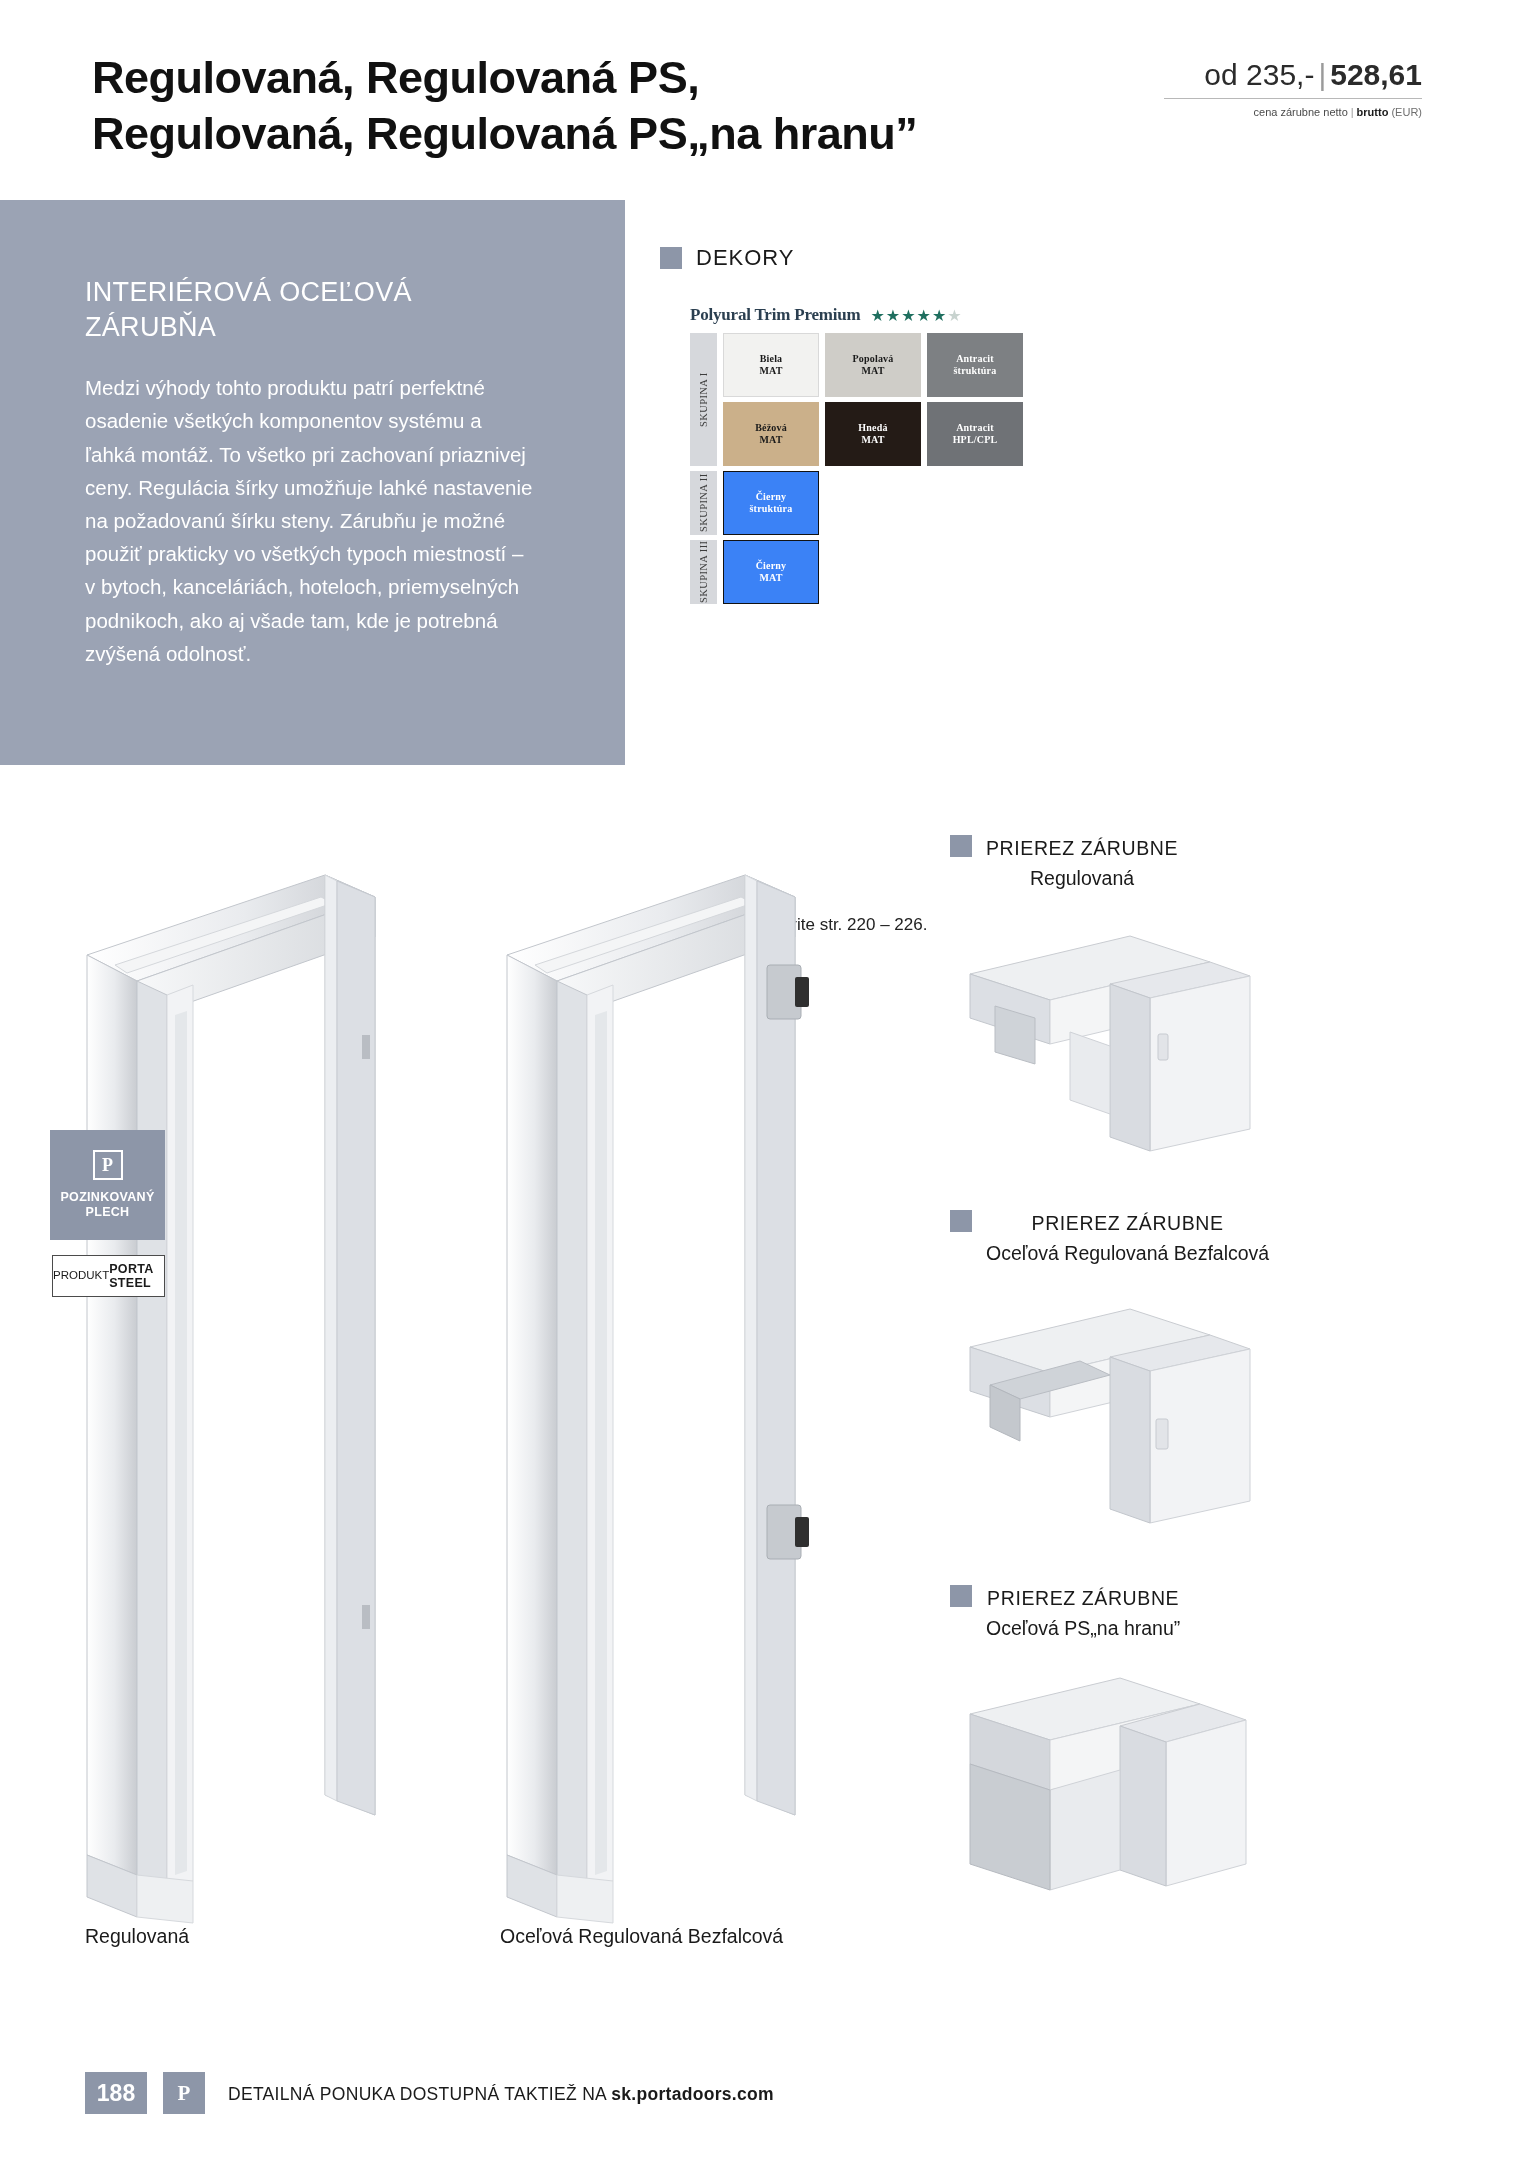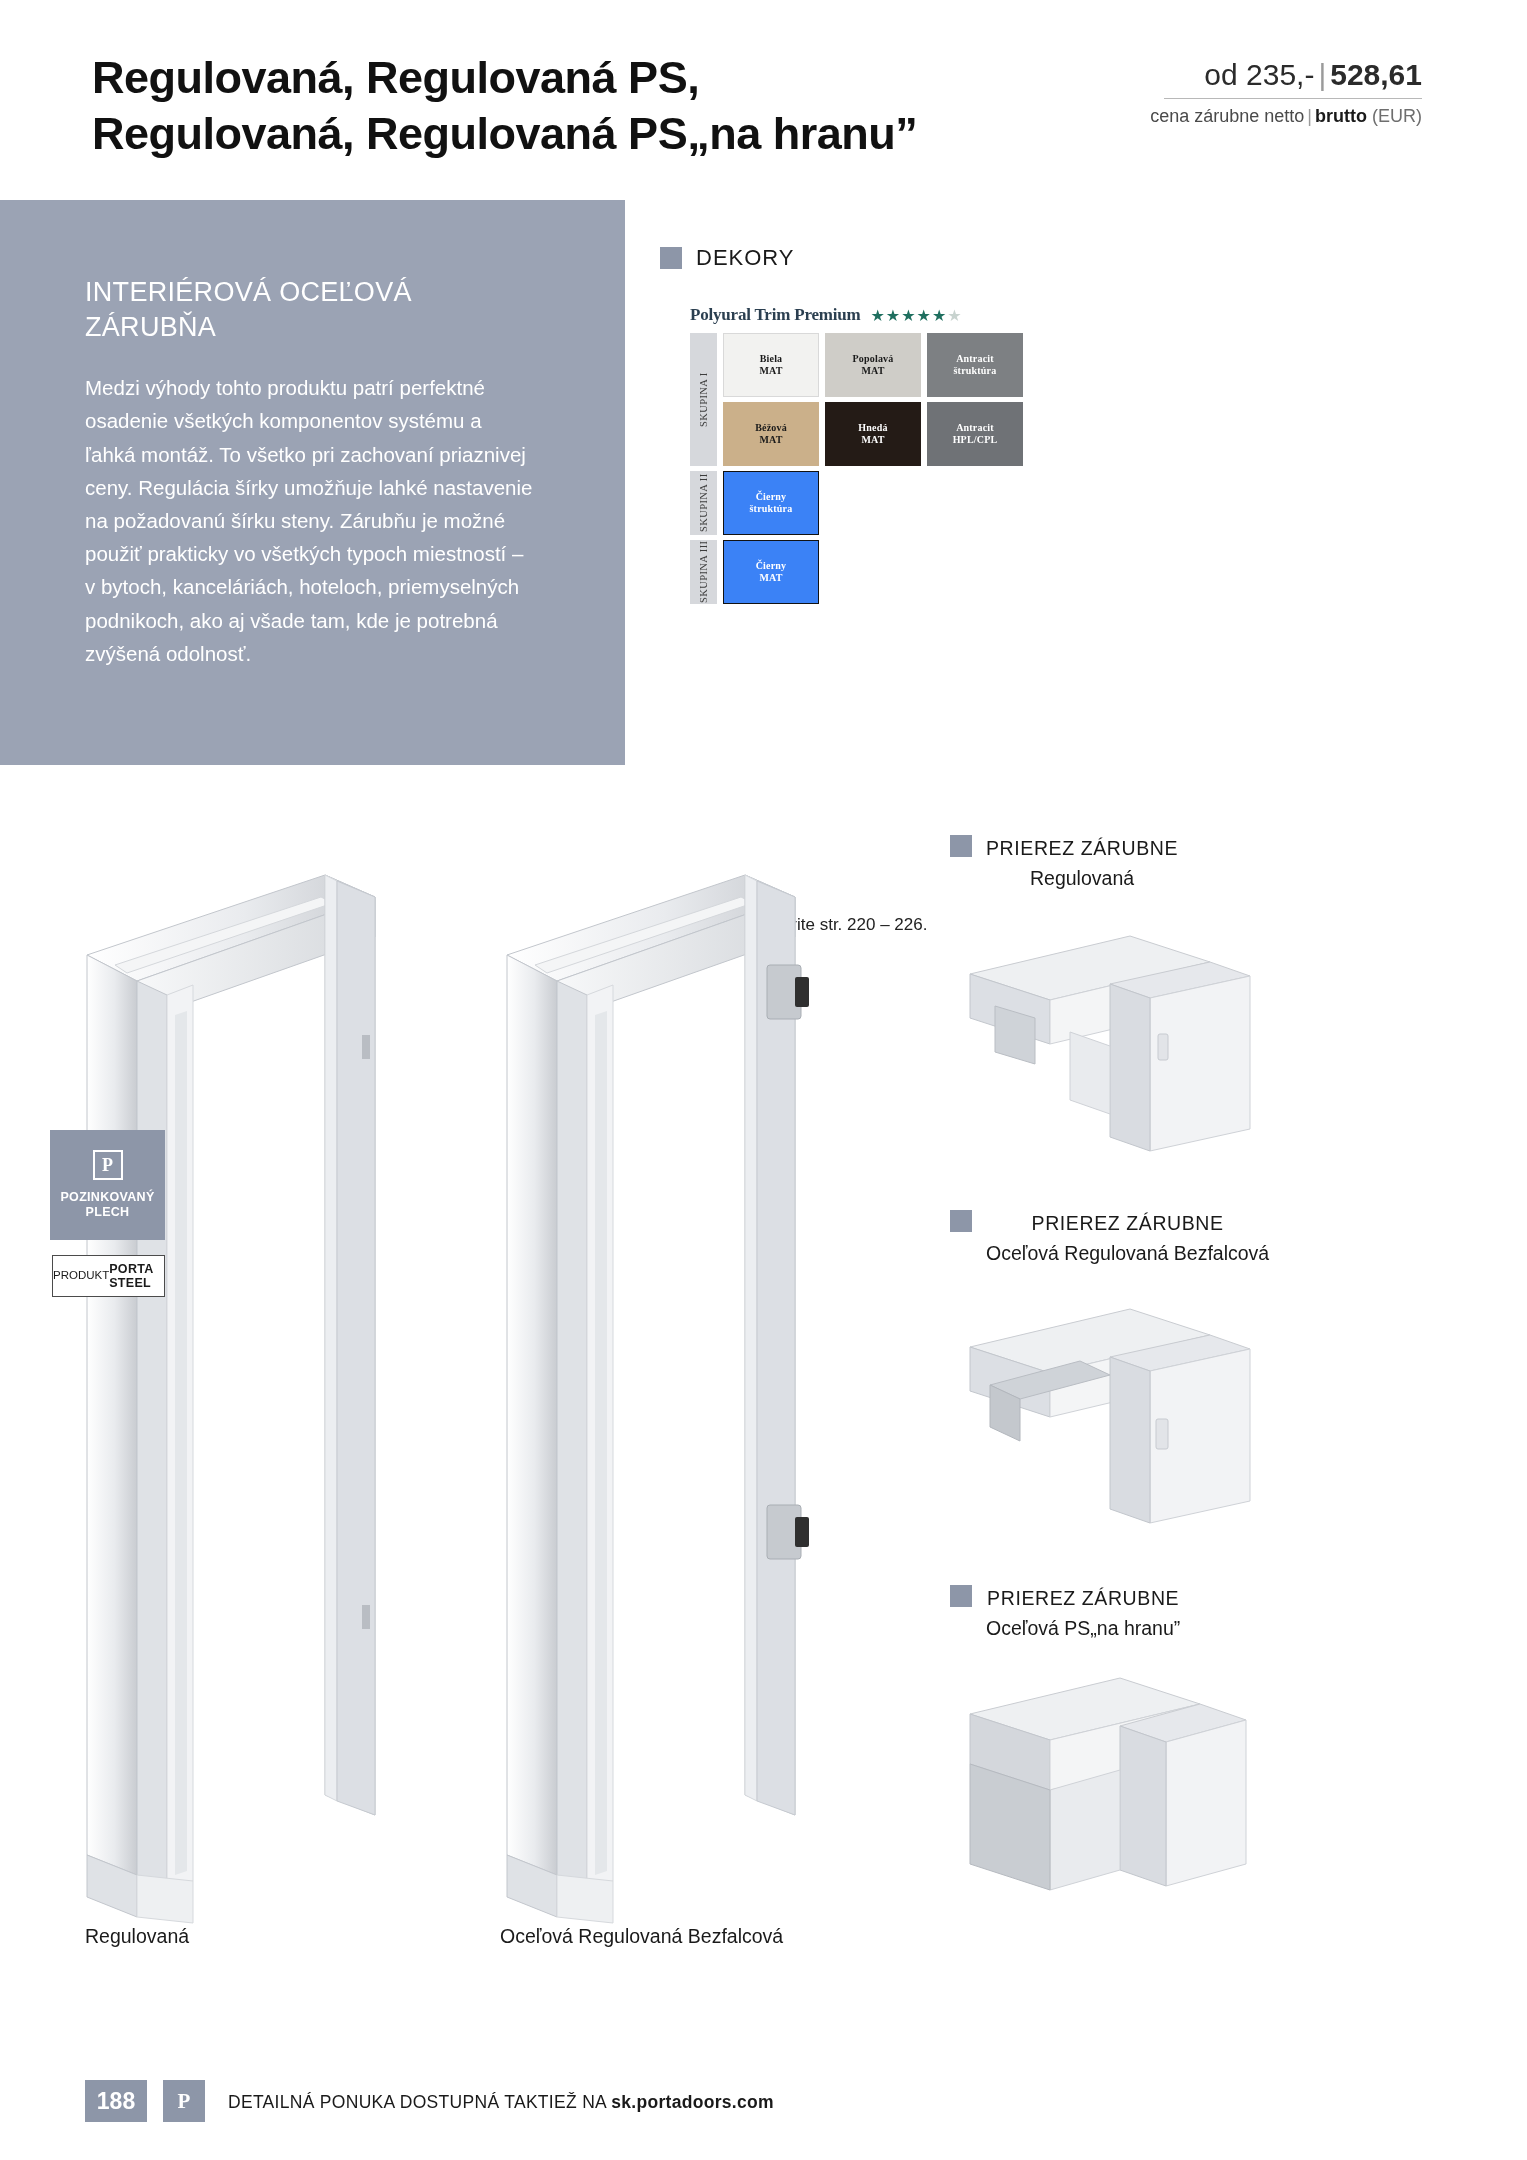--- a/index.html
+++ b/index.html
@@ -31,21 +31,21 @@
   .price-line {
     font-size:30px; color:#2b2b2b; white-space:nowrap;
   }
   .price-line .net { font-weight:normal; }
   .price-line .sep { color:#9a9a9a; font-weight:normal; padding:0 4px; }
   .price-line .gross { font-weight:bold; }
   .price-rule {
     margin-top:6px; height:1px; background:#b8b8b8; width:258px; margin-left:auto;
   }
   .price-caption {
-    margin-top:7px; font-size:18px; color:#4a4a4a; white-space:nowrap;
+    margin-top:7px; font-size:11px; color:#4a4a4a; white-space:nowrap;
   }
   .price-caption b { font-weight:bold; color:#1a1a1a; }
   .price-caption .mid { color:#9a9a9a; padding:0 3px; }
   .price-caption .eur { color:#6e6e6e; }
 
   
   .band {
     position:absolute; left:0; top:200px; width:1527px; height:565px;
     background:#ffffff;
   }
@@ -154,21 +154,21 @@
   .sec-1 { top:45px; }
   .sec-2 { top:420px; }
   .sec-3 { top:795px; }
   .sec-head { display:flex; align-items:flex-start; gap:14px; }
   .sec-texts { line-height:1.35;text-align:center; }
   .sec-t1 { font-size:19.5px; color:#1a1a1a; letter-spacing:0.6px; }
   .sec-t2 { font-size:19.5px; color:#1a1a1a; margin-top:4px; }
   .sec-img { position:relative; margin-top:22px; height:265px; }
 
   
-  .footer { position:absolute; left:0; bottom:0; width:1527px; height:130px; background:#ffffff; }
+  .footer { position:absolute; left:0; bottom:8px; width:1527px; height:130px; background:#ffffff; }
   .pagenum {
     position:absolute; left:85px; bottom:38px; width:62px; height:42px;
     background:#8d96a8; color:#ffffff; display:flex; align-items:center;
     justify-content:center; font-size:23px; font-weight:bold;
   }
   .foot-logo {
     position:absolute; left:163px; bottom:38px; width:42px; height:42px;
     background:#8d96a8; color:#ffffff; display:flex; align-items:center;
     justify-content:center; font-size:21px; font-weight:bold;
     font-family:"Liberation Serif", serif;

